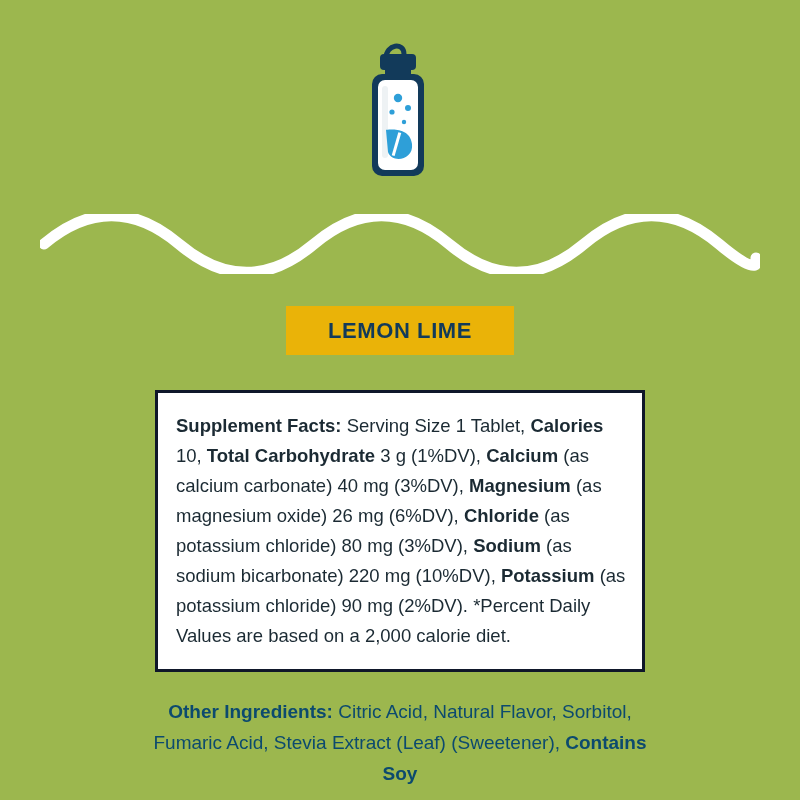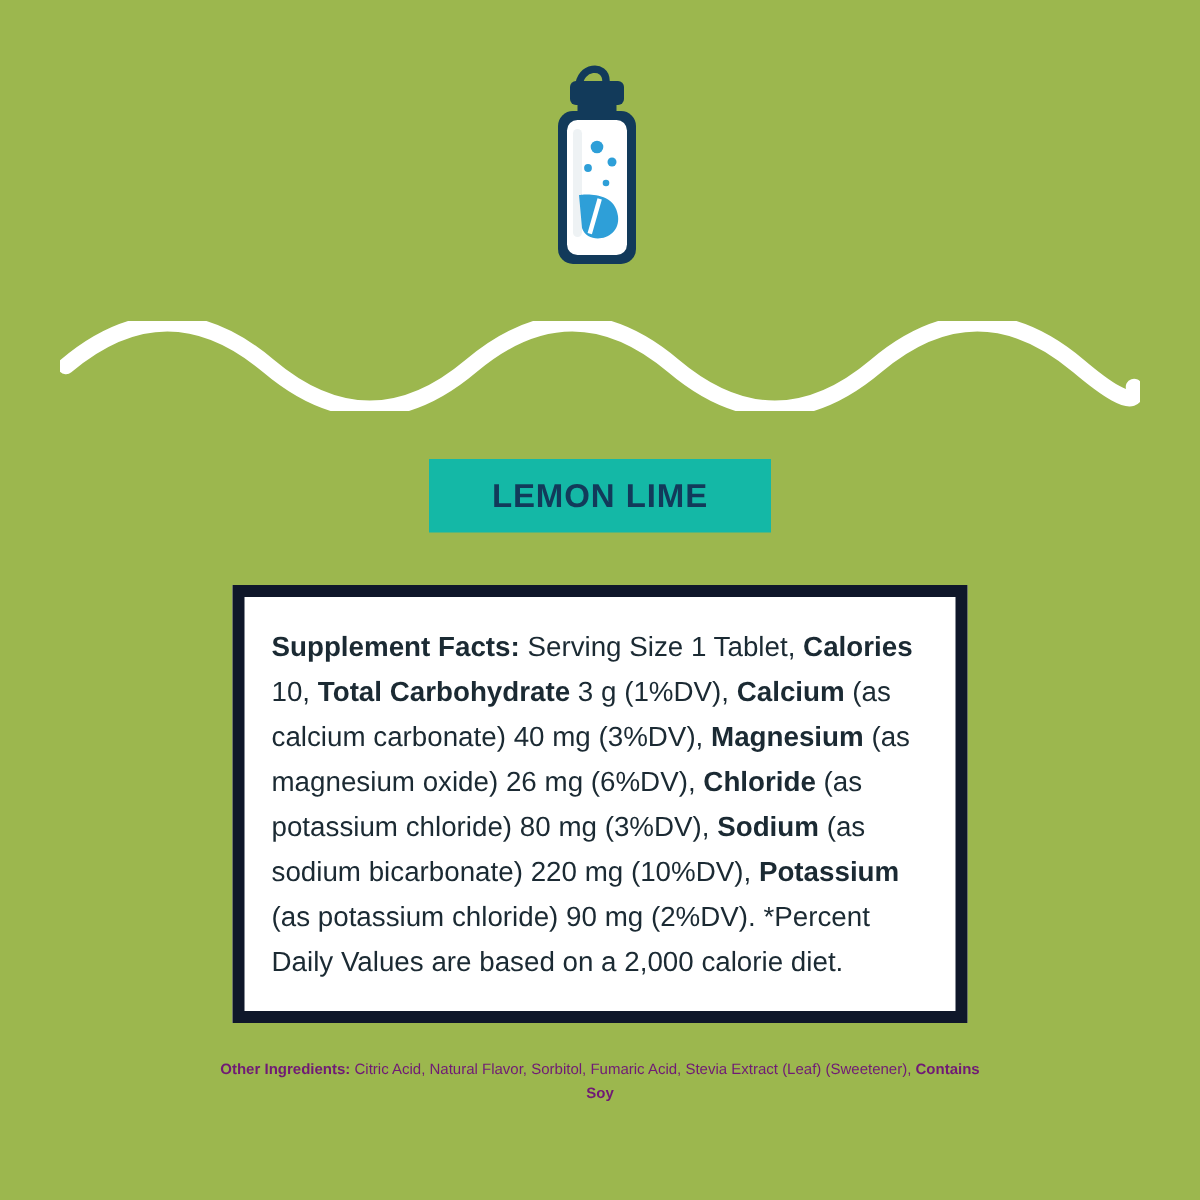--- a/index.html
+++ b/index.html
@@ -67,52 +67,52 @@
     margin-right: auto;
   }
 
   
   .flavor-wrap {
     text-align: center;
     margin-top: 32px;
   }
   .flavor {
     display: inline-block;
-    background: #14b8a6;
+    background: #eab308;
     color: #123a5a;
     font-size: 22px;
     font-weight: bold;
     letter-spacing: 0.6px;
     padding: 12px 42px 11px 42px;
   }
 
   
   .facts-panel {
     margin: 35px auto 0 auto;
     width: 490px;
     background: #ffffff;
-    border: 8px solid #0f172a;
+    border: 3px solid #0f172a;
     box-sizing: border-box;
     padding: 18px 16px 18px 18px;
   }
   .facts-text {
     color: #1b2a33;
     font-size: 18.5px;
     line-height: 1.62;
     text-align: left;
   }
   .facts-text b { font-weight: bold; }
 
   
   .other {
     margin: 24px auto 0 auto;
     width: 520px;
     text-align: center;
-    color: #701a75;
-    font-size: 10px;
+    color: #0c4a6e;
+    font-size: 19px;
     line-height: 1.65;
   }
   .other b { font-weight: bold; }
 </style>
 </head>
 <body>
 
 <div class="page">
 
   <div class="directions">

